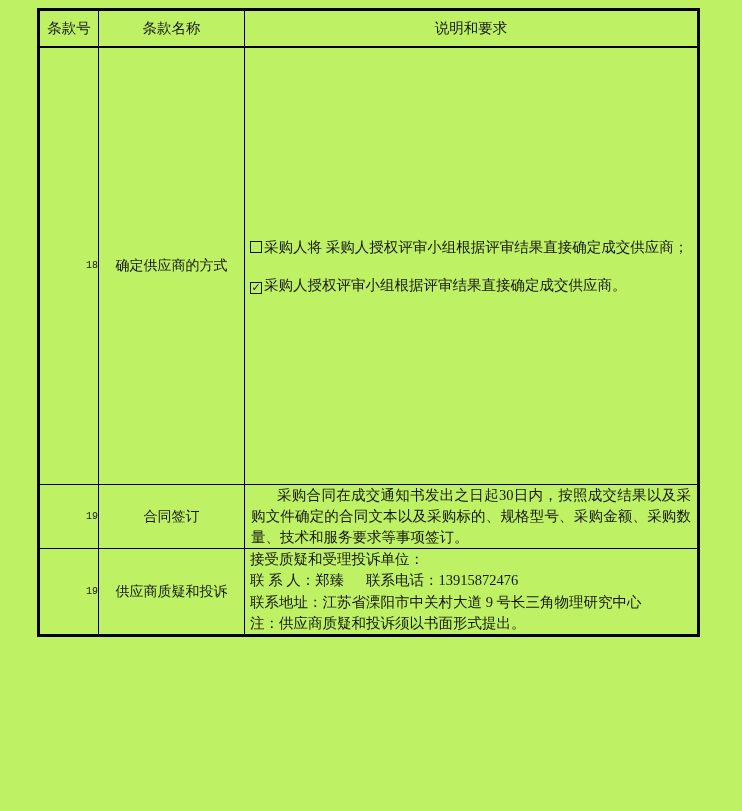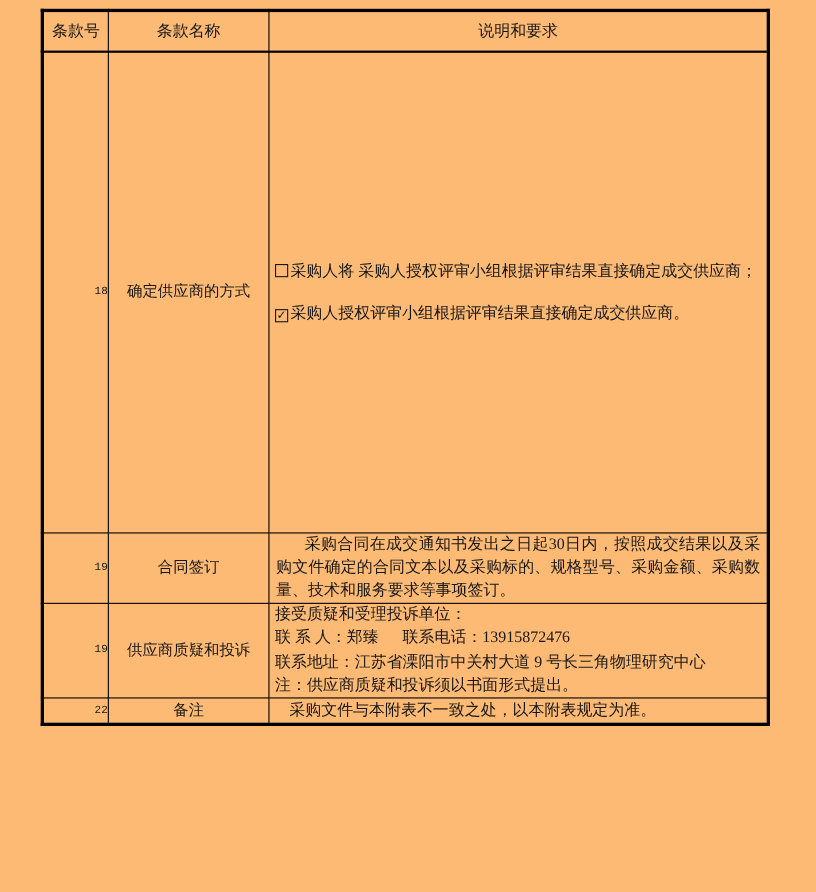--- a/index.html
+++ b/index.html
@@ -1,19 +1,19 @@
 <!DOCTYPE html>
 <html><head>
 <meta charset="utf-8">
 <style>
   html,body{margin:0;padding:0;background:#ffffff;}
   .page{
     position:relative;
     width:742px;height:811px;
-    background:#fdba74;
+    background:#bef264;
     font-family:"Liberation Serif","DejaVu Serif",serif;
     color:#161616;
     overflow:hidden;
   }
   table.clause-table{
     position:absolute;left:37px;top:8px;
     width:660px;
     border-collapse:collapse;
     table-layout:fixed;
     border:3px solid #000;
@@ -114,22 +114,15 @@
         <td class="num">19</td>
         <td class="name">供应商质疑和投诉</td>
         <td class="desc">
           <div class="line tight">接受质疑和受理投诉单位：</div>
           <div class="line tight">联 系 人：郑臻      联系电话：13915872476</div>
           <div class="line tight">联系地址：江苏省溧阳市中关村大道 9 号长三角物理研究中心</div>
           <div class="line tight">注：供应商质疑和投诉须以书面形式提出。</div>
         </td>
       </tr>
 
-      <tr style="height:24px">
-        <td class="num">22</td>
-        <td class="name">备注</td>
-        <td class="desc">
-          <div class="line pad18">采购文件与本附表不一致之处，以本附表规定为准。</div>
-        </td>
-      </tr>
     </tbody>
   </table>
 </div>
 
 </body></html>

